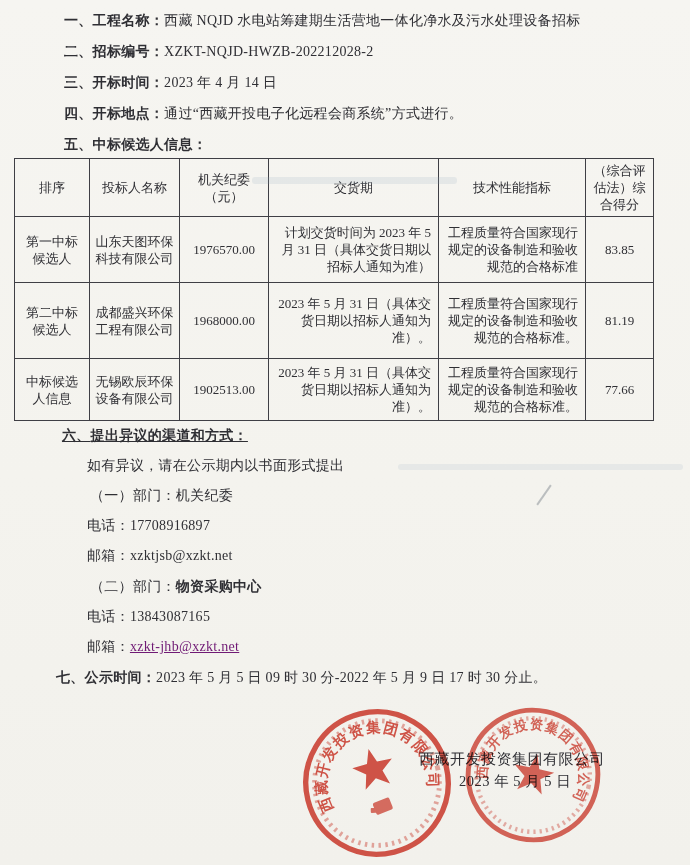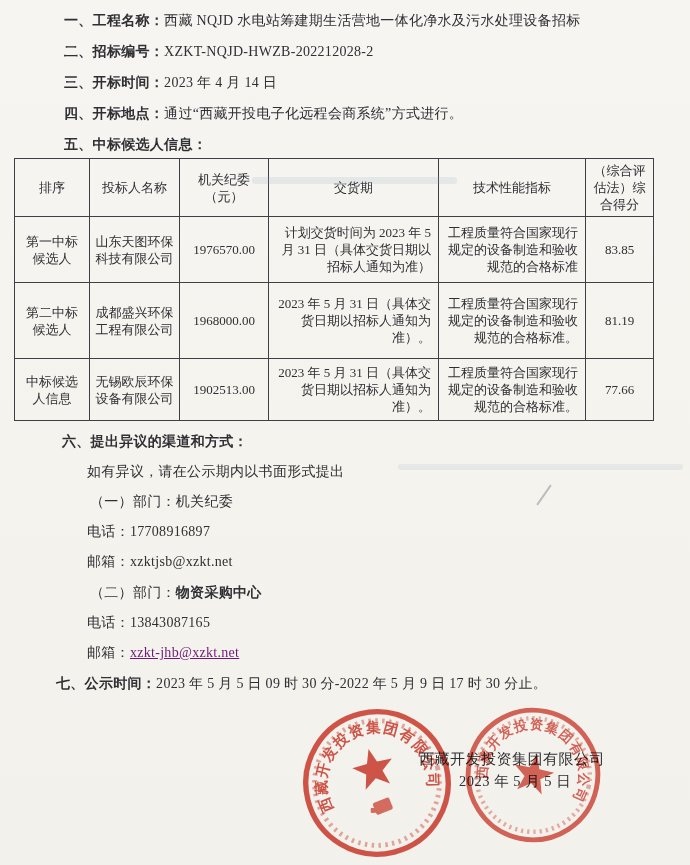--- a/index.html
+++ b/index.html
@@ -31,21 +31,21 @@
     text-align: center;
     vertical-align: middle;
     font-weight: normal;
   }
   thead th { height: 52px; }
   td.left { text-align: right; padding-left: 8px; padding-right: 7px; }
   tr.r1 td { height: 66px; }
   tr.r2 td { height: 76px; }
   tr.r3 td { height: 62px; }
 
-  .sec6 { margin-top: 11px; }
+  .sec6 { margin-top: 5px; text-decoration: underline; }
   .ml62 { margin-left: 62px; }
   .ml87 { margin-left: 87px; }
   .ml90 { margin-left: 90px; }
   .ml56 { margin-left: 56px; }
   a.email-link { color: #701a75; text-decoration: underline; }
 
   .footer-company {
     position: absolute; left: 419px; top: 750px; z-index: 2;
     font-size: 15px; letter-spacing: 0.5px;
   }

